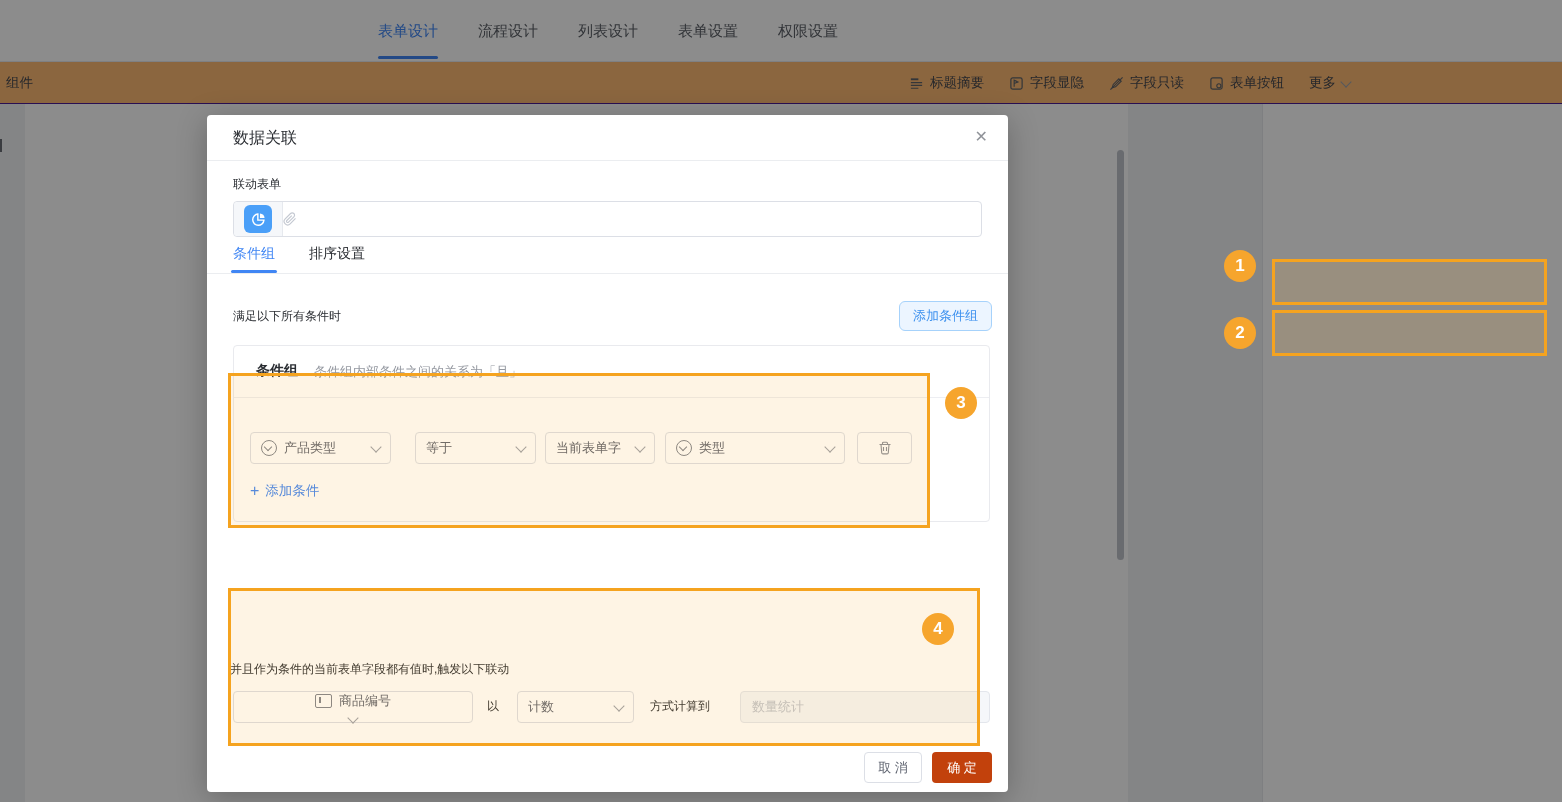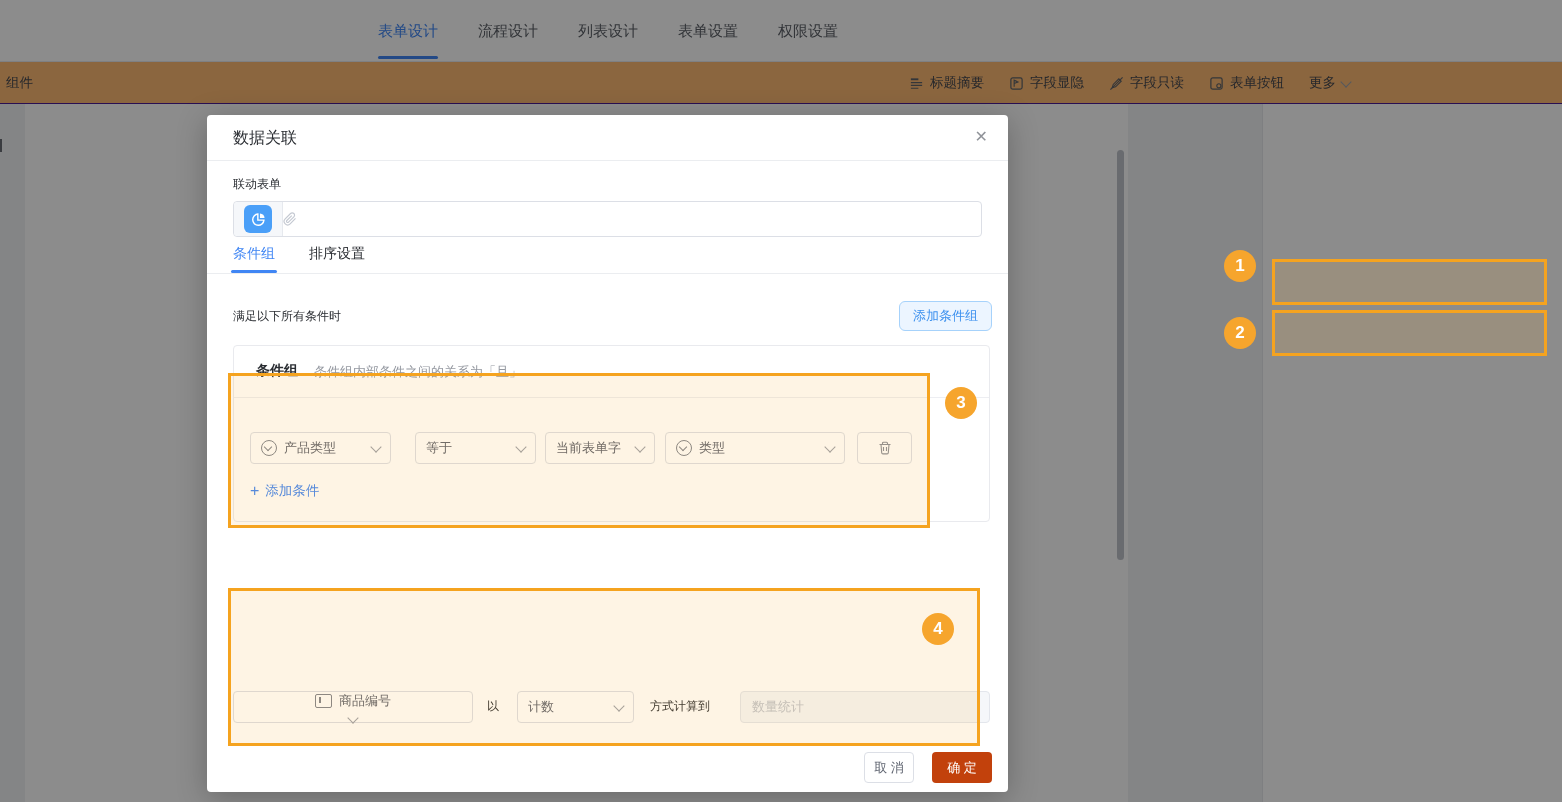--- a/index.html
+++ b/index.html
@@ -453,38 +453,39 @@
           <path d="M1.5 3.5h11M4.5 3.5V2.2a1 1 0 0 1 1-1h3a1 1 0 0 1 1 1v1.3M3 3.5l.7 8.3a1.2 1.2 0 0 0 1.2 1.1h4.2a1.2 1.2 0 0 0 1.2-1.1l.7-8.3" fill="none" stroke="#8a8f99" stroke-width="1.1"></path>
           <path d="M5.5 6v4M8.5 6v4" stroke="#8a8f99" stroke-width="1.1"></path>
         </svg>
     </div>
     <div class="r link-blue" style="left:16px;top:136px;">
       <span style="font-size:16px;">+</span>
       <span>添加条件</span>
     </div>
   </div>
 
+  <div class="r m-label" style="left:23px;top:546px;">并且作为条件的当前表单字段都有值时,触发以下联动</div>
   <div class="r mdd" style="left:26px;top:576px;width:240px;height:32px;flex-direction:column;">
     <span class="lft">
         <span class="ico-txt"></span>
         <span class="txt">商品编号</span>
       </span>
     <span class="chev"></span>
   </div>
   <div class="r m-label" style="left:280px;top:583px;">以</div>
   <div class="r mdd" style="left:310px;top:576px;width:117px;height:32px;">
     <span class="txt">计数</span>
     <span class="chev"></span>
   </div>
   <div class="r m-label" style="left:443px;top:583px;">方式计算到</div>
   <div class="r inp-dis" style="left:533px;top:576px;width:250px;height:32px;">
     <span>数量统计</span>
   </div>
 
-  <div class="r btn-cancel" style="left:657px;top:637px;width:50px;height:31px;">取 消</div>
+  <div class="r btn-cancel" style="left:657px;top:637px;width:58px;height:31px;">取 消</div>
   <div class="r btn-ok" style="left:725px;top:637px;width:60px;height:31px;">确 定</div>
 </div>
 
 <div class="hl" style="left:1272px;top:259px;width:275px;height:46px;"></div>
 <div class="hl" style="left:1272px;top:310px;width:275px;height:46px;"></div>
 <div class="hl" style="left:228px;top:373px;width:702px;height:155px;"></div>
 <div class="hl" style="left:228px;top:588px;width:752px;height:158px;"></div>
 <div class="num" style="left:1224px;top:250px;">1</div>
 <div class="num" style="left:1224px;top:317px;">2</div>
 <div class="num" style="left:945px;top:387px;">3</div>

